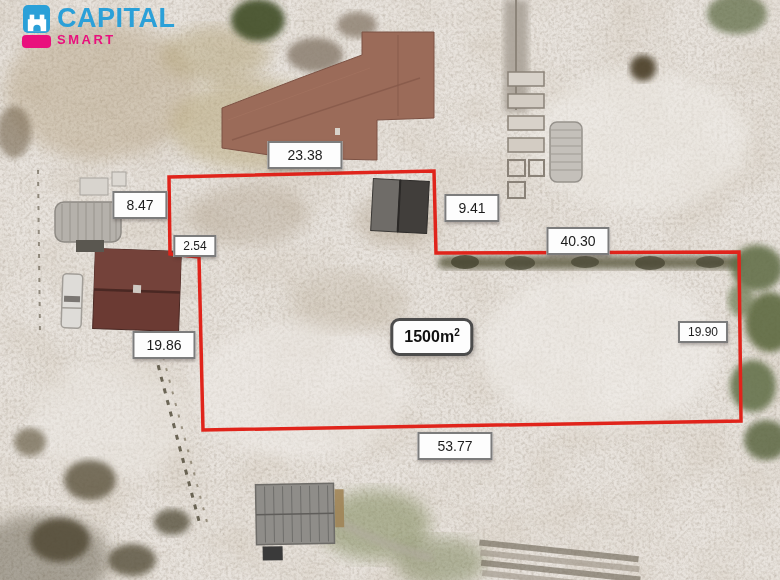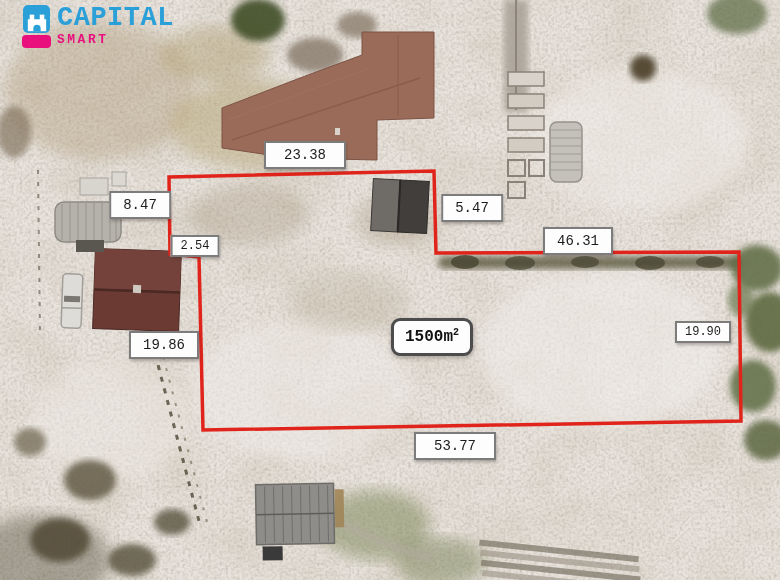--- a/index.html
+++ b/index.html
@@ -1,18 +1,18 @@
 <!DOCTYPE html>
 <html style="--brand-blue: #2ba0d8; --brand-pink: #e9107d; --plot-red: #e0241b;"><head>
 <meta charset="utf-8">
 <style>
   html,body{margin:0;padding:0;background:#222;}
   .stage{
     position:relative;width:780px;height:580px;overflow:hidden;
-    font-family:Liberation Mono, monospace;
+    font-family:Liberation Sans, sans-serif;
     background:#e7e2dc;
   }
   .stage svg.scene{position:absolute;left:0;top:0;}
 
   
   .dim{
     position:absolute;transform:translate(-50%,-50%);
     background:#fdfdfd;border:2px solid #7c7c7c;
     color:#1c1c1c;font-size:14px;line-height:1;
     padding:5px 12px;white-space:nowrap;
@@ -210,22 +210,22 @@
       <div class="logo-bar"></div>
     </div>
     <div class="logo-text">
       <span class="logo-word">CAPITAL</span>
       <span class="logo-tag">SMART</span>
     </div>
   </div>
 
   <div class="dim wide" style="left:305px;top:155px;">23.38</div>
   <div class="dim" style="left:140px;top:205px;">8.47</div>
-  <div class="dim" style="left:472px;top:208px;">5.47</div>
-  <div class="dim" style="left:578px;top:241px;">46.31</div>
+  <div class="dim" style="left:472px;top:208px;">9.41</div>
+  <div class="dim" style="left:578px;top:241px;">40.30</div>
   <div class="dim small" style="left:195px;top:246px;">2.54</div>
   <div class="dim" style="left:164px;top:345px;">19.86</div>
   <div class="dim small" style="left:703px;top:332px;">19.90</div>
   <div class="dim wide" style="left:455px;top:446px;">53.77</div>
 
   <div class="area-box" style="left:432px;top:337px;border-radius:9px;">
     <span>1500m</span><sup>2</sup>
   </div>
 
 </div>

